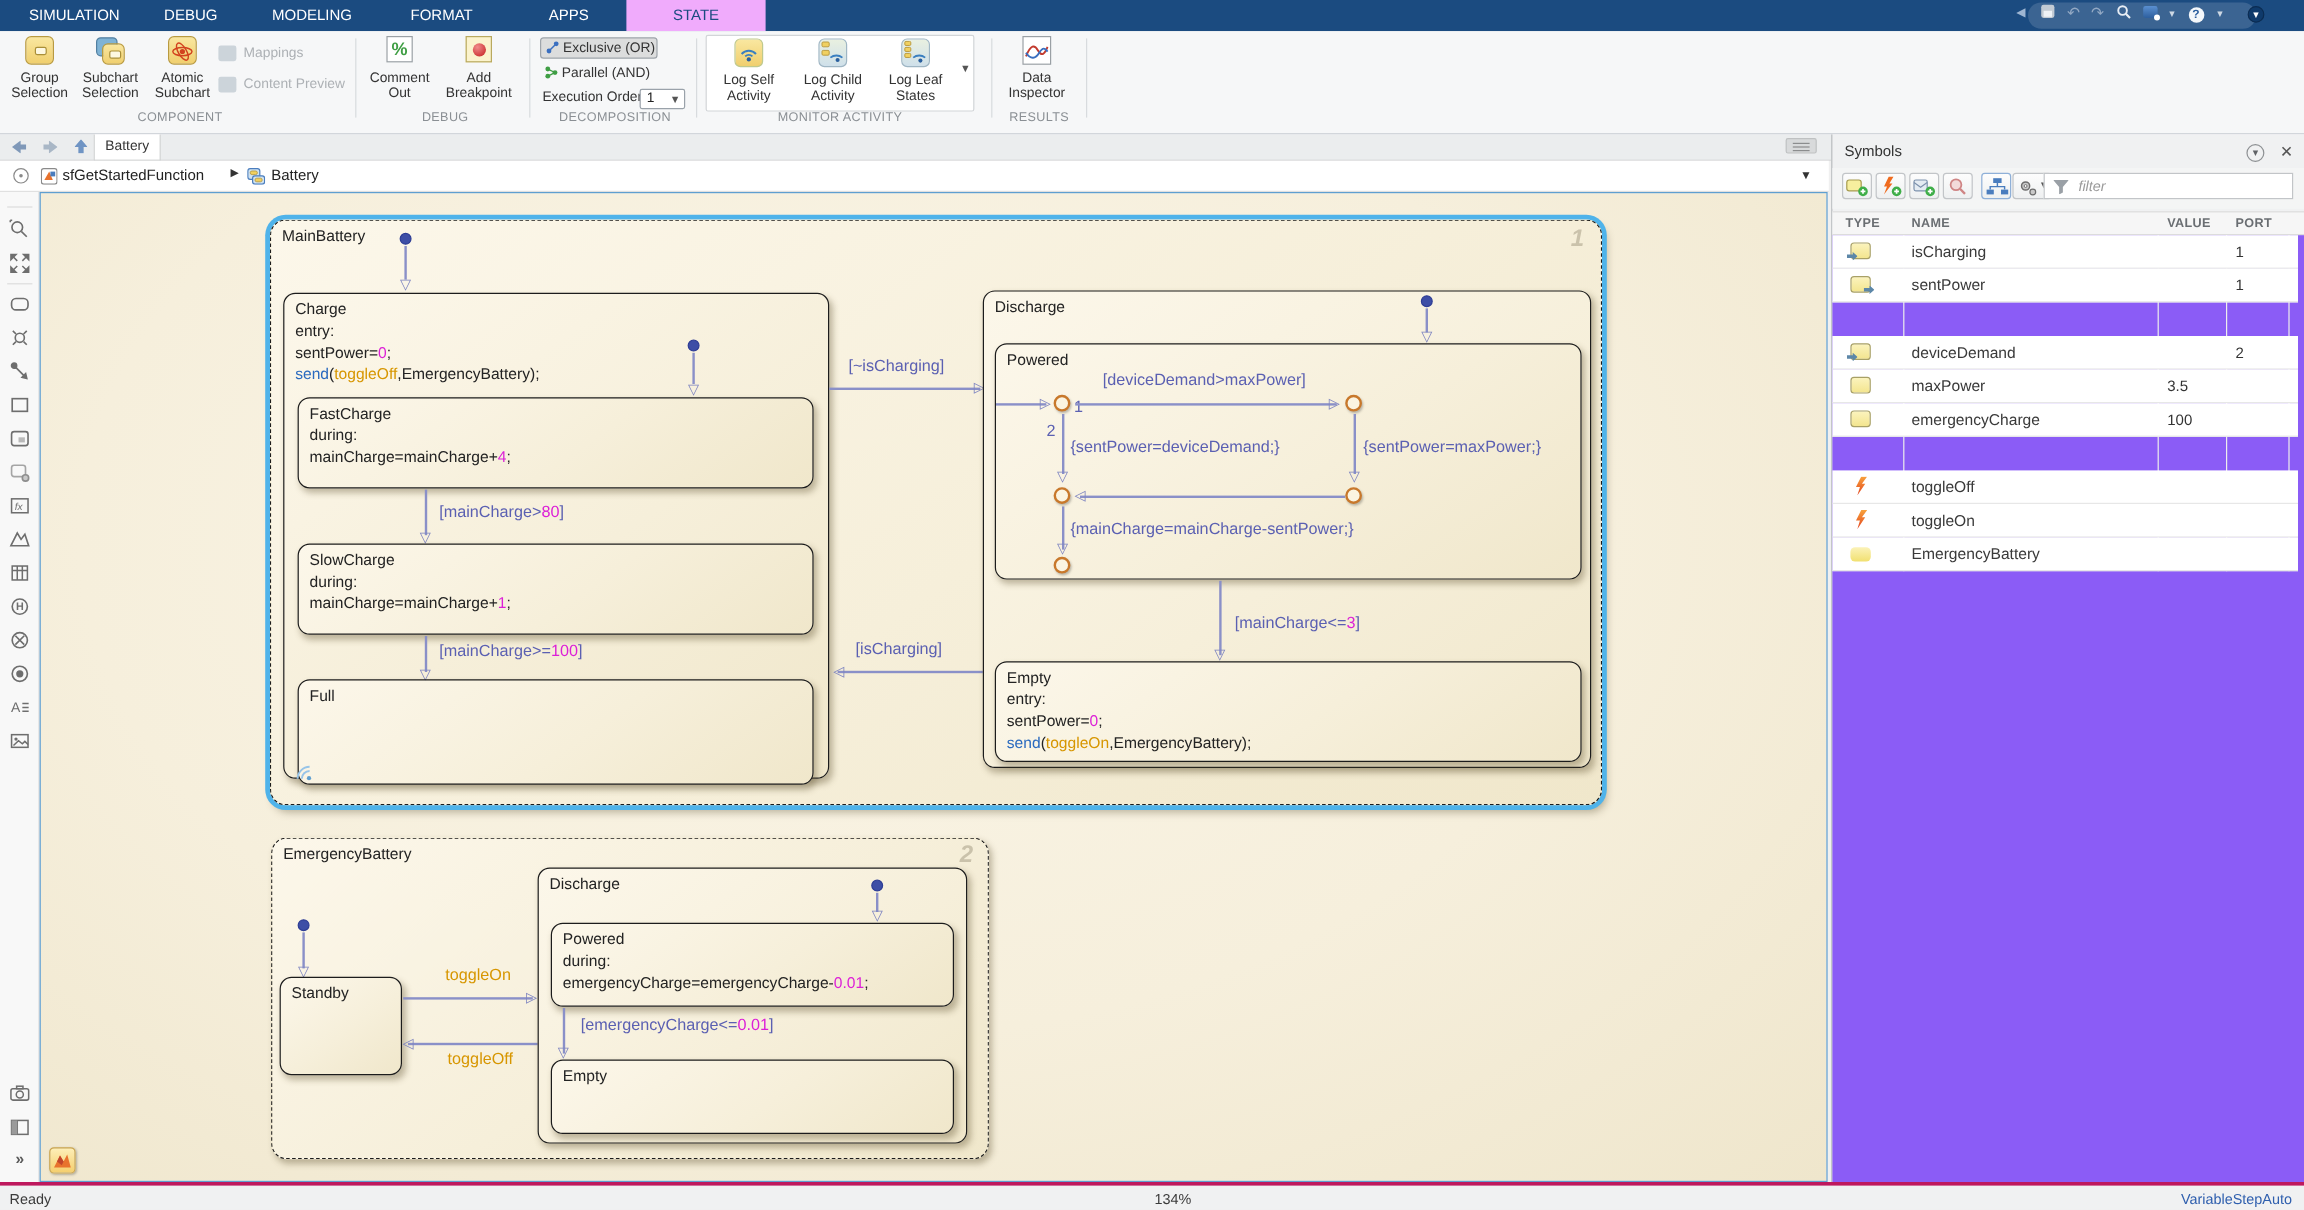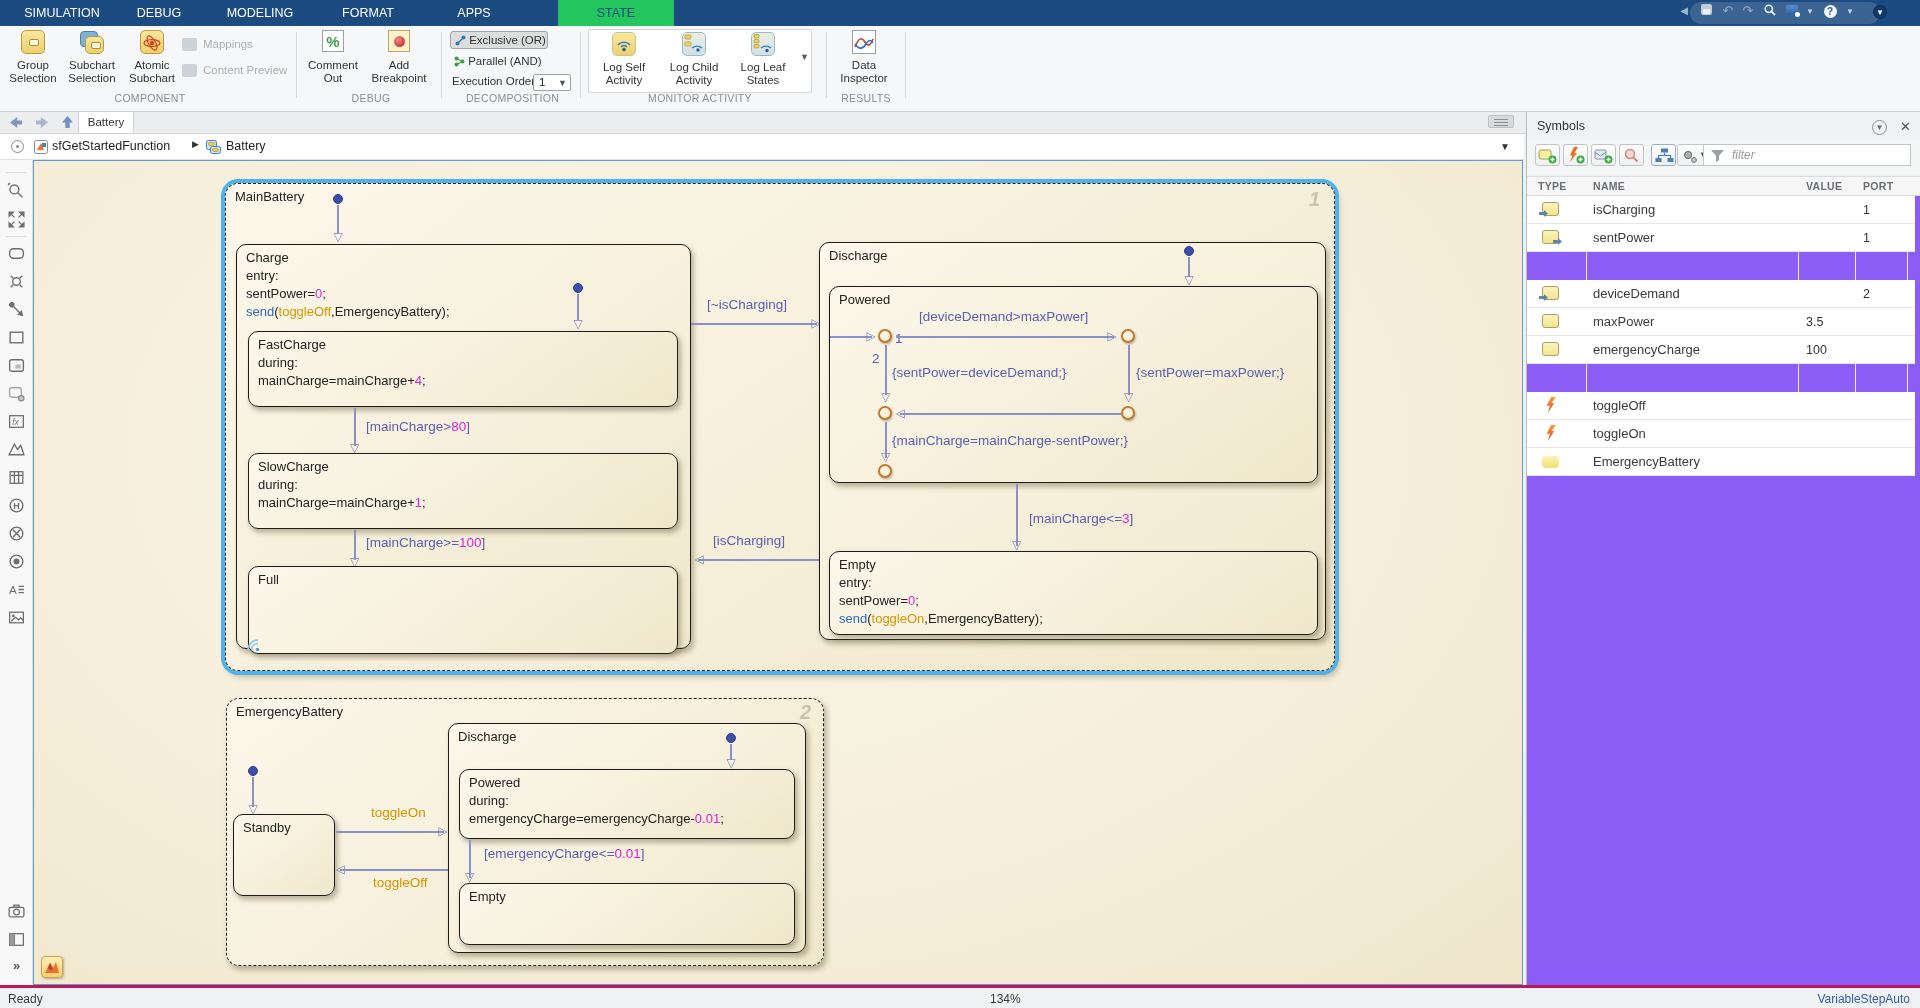--- a/index.html
+++ b/index.html
@@ -3,21 +3,21 @@
 <meta charset="utf-8">
 <style>
   html,body{margin:0;padding:0;width:1920px;height:1008px;overflow:hidden;
     font-family:"Liberation Sans",sans-serif;background:#f0f0f0;}
   *{box-sizing:border-box;}
   .abs{position:absolute;}
   
   #titlebar{position:absolute;left:0;top:0;width:1920px;height:26px;background:#1b4b80;}
   .ttab{position:absolute;top:0;height:26px;line-height:26px;color:#fff;font-size:12.5px;
     text-align:center;cursor:default;}
-  .ttab.active{background:#22c55e;color:#1b4b80;margin-left:36px;}
+  .ttab.active{background:#f0abfc;color:#1b4b80;}
   .qa{position:absolute;top:2px;height:22px;background:rgba(255,255,255,.14);border-radius:12px;}
   .qaico{position:absolute;top:3px;width:16px;height:16px;color:#dce6f2;font-size:13px;line-height:16px;text-align:center;}
   
   #ribbon{position:absolute;left:0;top:26px;width:1920px;height:86px;background:#f6f7f8;border-bottom:1px solid #c9ced4;}
   .rsep{position:absolute;top:6px;height:66px;width:1px;background:#d8dbde;}
   .rgl{position:absolute;top:66px;height:14px;font-size:10.5px;color:#8a8f94;text-align:center;letter-spacing:.3px;}
   .rbtn{position:absolute;top:4px;text-align:center;font-size:11.5px;color:#333;line-height:13px;cursor:pointer;}
   .rbtn .bicon{display:block;margin:0 auto 3px auto;width:26px;height:26px;position:relative;}
   .smallbtn{position:absolute;font-size:11.5px;color:#333;white-space:nowrap;cursor:pointer;}
   .disab{color:#adb1b5;}
@@ -677,15 +677,15 @@
       <span class="stico"></span>
       <span class="sym-name">EmergencyBattery</span>
       <span class="sym-val"></span>
       <span class="sym-port"></span>
     </div>
   </div>
 </div>
 
 <div id="statusbar">
   <span class="sl" style="left:8px;">Ready</span>
-  <span class="sl" style="left:990px;">134%</span>
+  <span class="sl" style="left:962px;">134%</span>
   <span class="sl" style="right:10px;color:#2f5fae;">VariableStepAuto</span>
 </div>
 
 </body></html>

